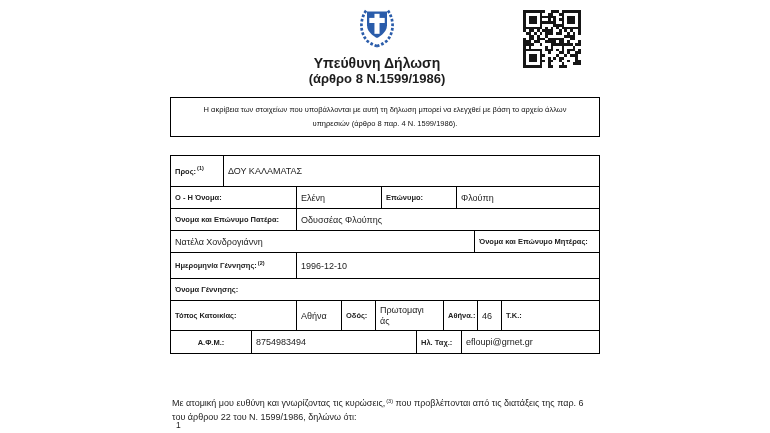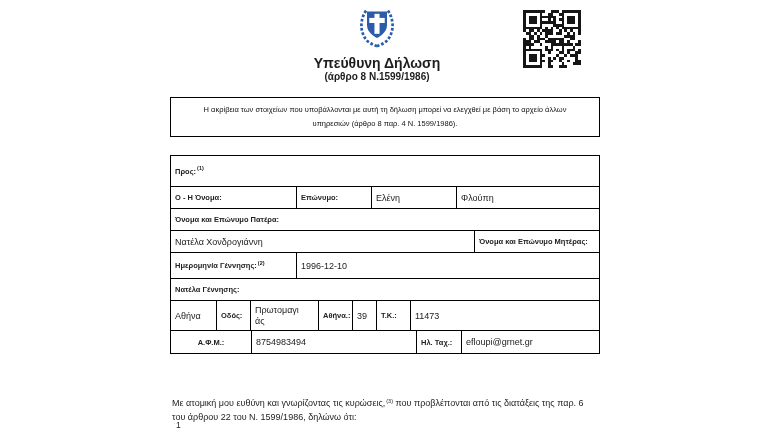--- a/index.html
+++ b/index.html
@@ -3,21 +3,21 @@
 <meta charset="utf-8">
 <style>
   * { margin:0; padding:0; box-sizing:border-box; }
   body { background:#ffffff; font-family:"Liberation Sans","DejaVu Sans",sans-serif; color:#222; }
   .page { position:relative; width:770px; height:433px; background:#fff; overflow:hidden; }
 
   
   .header { position:absolute; left:0; top:6px; width:754px; text-align:center; }
   .emblem { display:inline-block; }
   .doc-title { margin-top:3px; font-size:14px; font-weight:bold; color:#1d1d1d; }
-  .doc-subtitle { font-size:10px; font-weight:bold; color:#1d1d1d; }
+  .doc-subtitle { font-size:13px; font-weight:bold; color:#1d1d1d; }
 
   
   .qr { position:absolute; left:523px; top:10px; width:58px; height:58px; background:#fff; }
   .qr-grid { width:100%; height:100%; display:grid; grid-template-columns:repeat(21,1fr); grid-template-rows:repeat(21,1fr); }
   .qr-grid i { display:block; background:#161616; }
 
   
   .notice { position:absolute; left:170px; top:97px; width:430px; height:40px;
             border:1px solid #000; display:flex; align-items:center; justify-content:center; }
   .notice p { font-size:7.5px; line-height:1.85; text-align:center; padding:0 14px; color:#111; }
@@ -317,61 +317,63 @@
     <p>Η ακρίβεια των στοιχείων που υποβάλλονται με αυτή τη δήλωση μπορεί να ελεγχθεί με βάση το αρχείο άλλων υπηρεσιών (άρθρο 8 παρ. 4 Ν. 1599/1986).</p>
   </div>
 
   <div class="ftable">
 
     <div class="trow" style="height:30px">
       <div class="cell label" style="width:52px">
           <span>Προς:</span>
           <span class="sup">(1)</span>
         </div>
+      <div class="cell value last">ΔΟΥ ΚΑΛΑΜΑΤΑΣ</div>
     </div>
 
     <div class="trow" style="height:22px">
       <div class="cell label" style="width:125px">Ο - Η Όνομα:</div>
+      <div class="cell value" style="width:85px">Ελένη</div>
       <div class="cell label" style="width:75px">Επώνυμο:</div>
-      <div class="cell value" style="width:85px">Ελένη</div>
       <div class="cell value last">Φλούπη</div>
     </div>
 
     <div class="trow" style="height:22px">
       <div class="cell label" style="width:125px">Όνομα και Επώνυμο Πατέρα:</div>
+      <div class="cell value last">Οδυσσέας Φλούπης</div>
     </div>
 
     <div class="trow" style="height:22px">
       <div class="cell value last">Νατέλα Χονδρογιάννη</div>
       <div class="cell label" style="width:125px">Όνομα και Επώνυμο Μητέρας:</div>
     </div>
 
     <div class="trow" style="height:26px">
       <div class="cell label" style="width:125px">
           <span>Ημερομηνία Γέννησης:</span>
           <span class="sup">(2)</span>
         </div>
       <div class="cell value last">1996-12-10</div>
     </div>
 
     <div class="trow" style="height:22px">
-      <div class="cell label" style="width:125px">Νατέλα Γέννησης:</div>
+      <div class="cell label" style="width:125px">Όνομα Γέννησης:</div>
     </div>
 
 
     <div class="trow" style="height:30px">
+      <div class="cell label" style="width:125px">Τόπος Κατοικίας:</div>
       <div class="cell value" style="width:45px">Αθήνα</div>
       <div class="cell label" style="width:34px">Οδός:</div>
       <div class="cell value" style="width:68px">
           <span class="wrap">Πρωτομαγιάς</span>
         </div>
       <div class="cell label" style="width:34px">Αθήνα.:</div>
-      <div class="cell value" style="width:24px">39</div>
+      <div class="cell value" style="width:24px">46</div>
       <div class="cell label" style="width:34px">Τ.Κ.:</div>
-      <div class="cell value last">11473</div>
     </div>
 
     <div class="trow" style="height:23px">
       <div class="cell label center" style="width:80px">Α.Φ.Μ.:</div>
       <div class="cell value" style="width:165px">8754983494</div>
       <div class="cell label" style="width:45px">Ηλ. Ταχ.:</div>
       <div class="cell value last">efloupi@grnet.gr</div>
     </div>
 
   </div>

